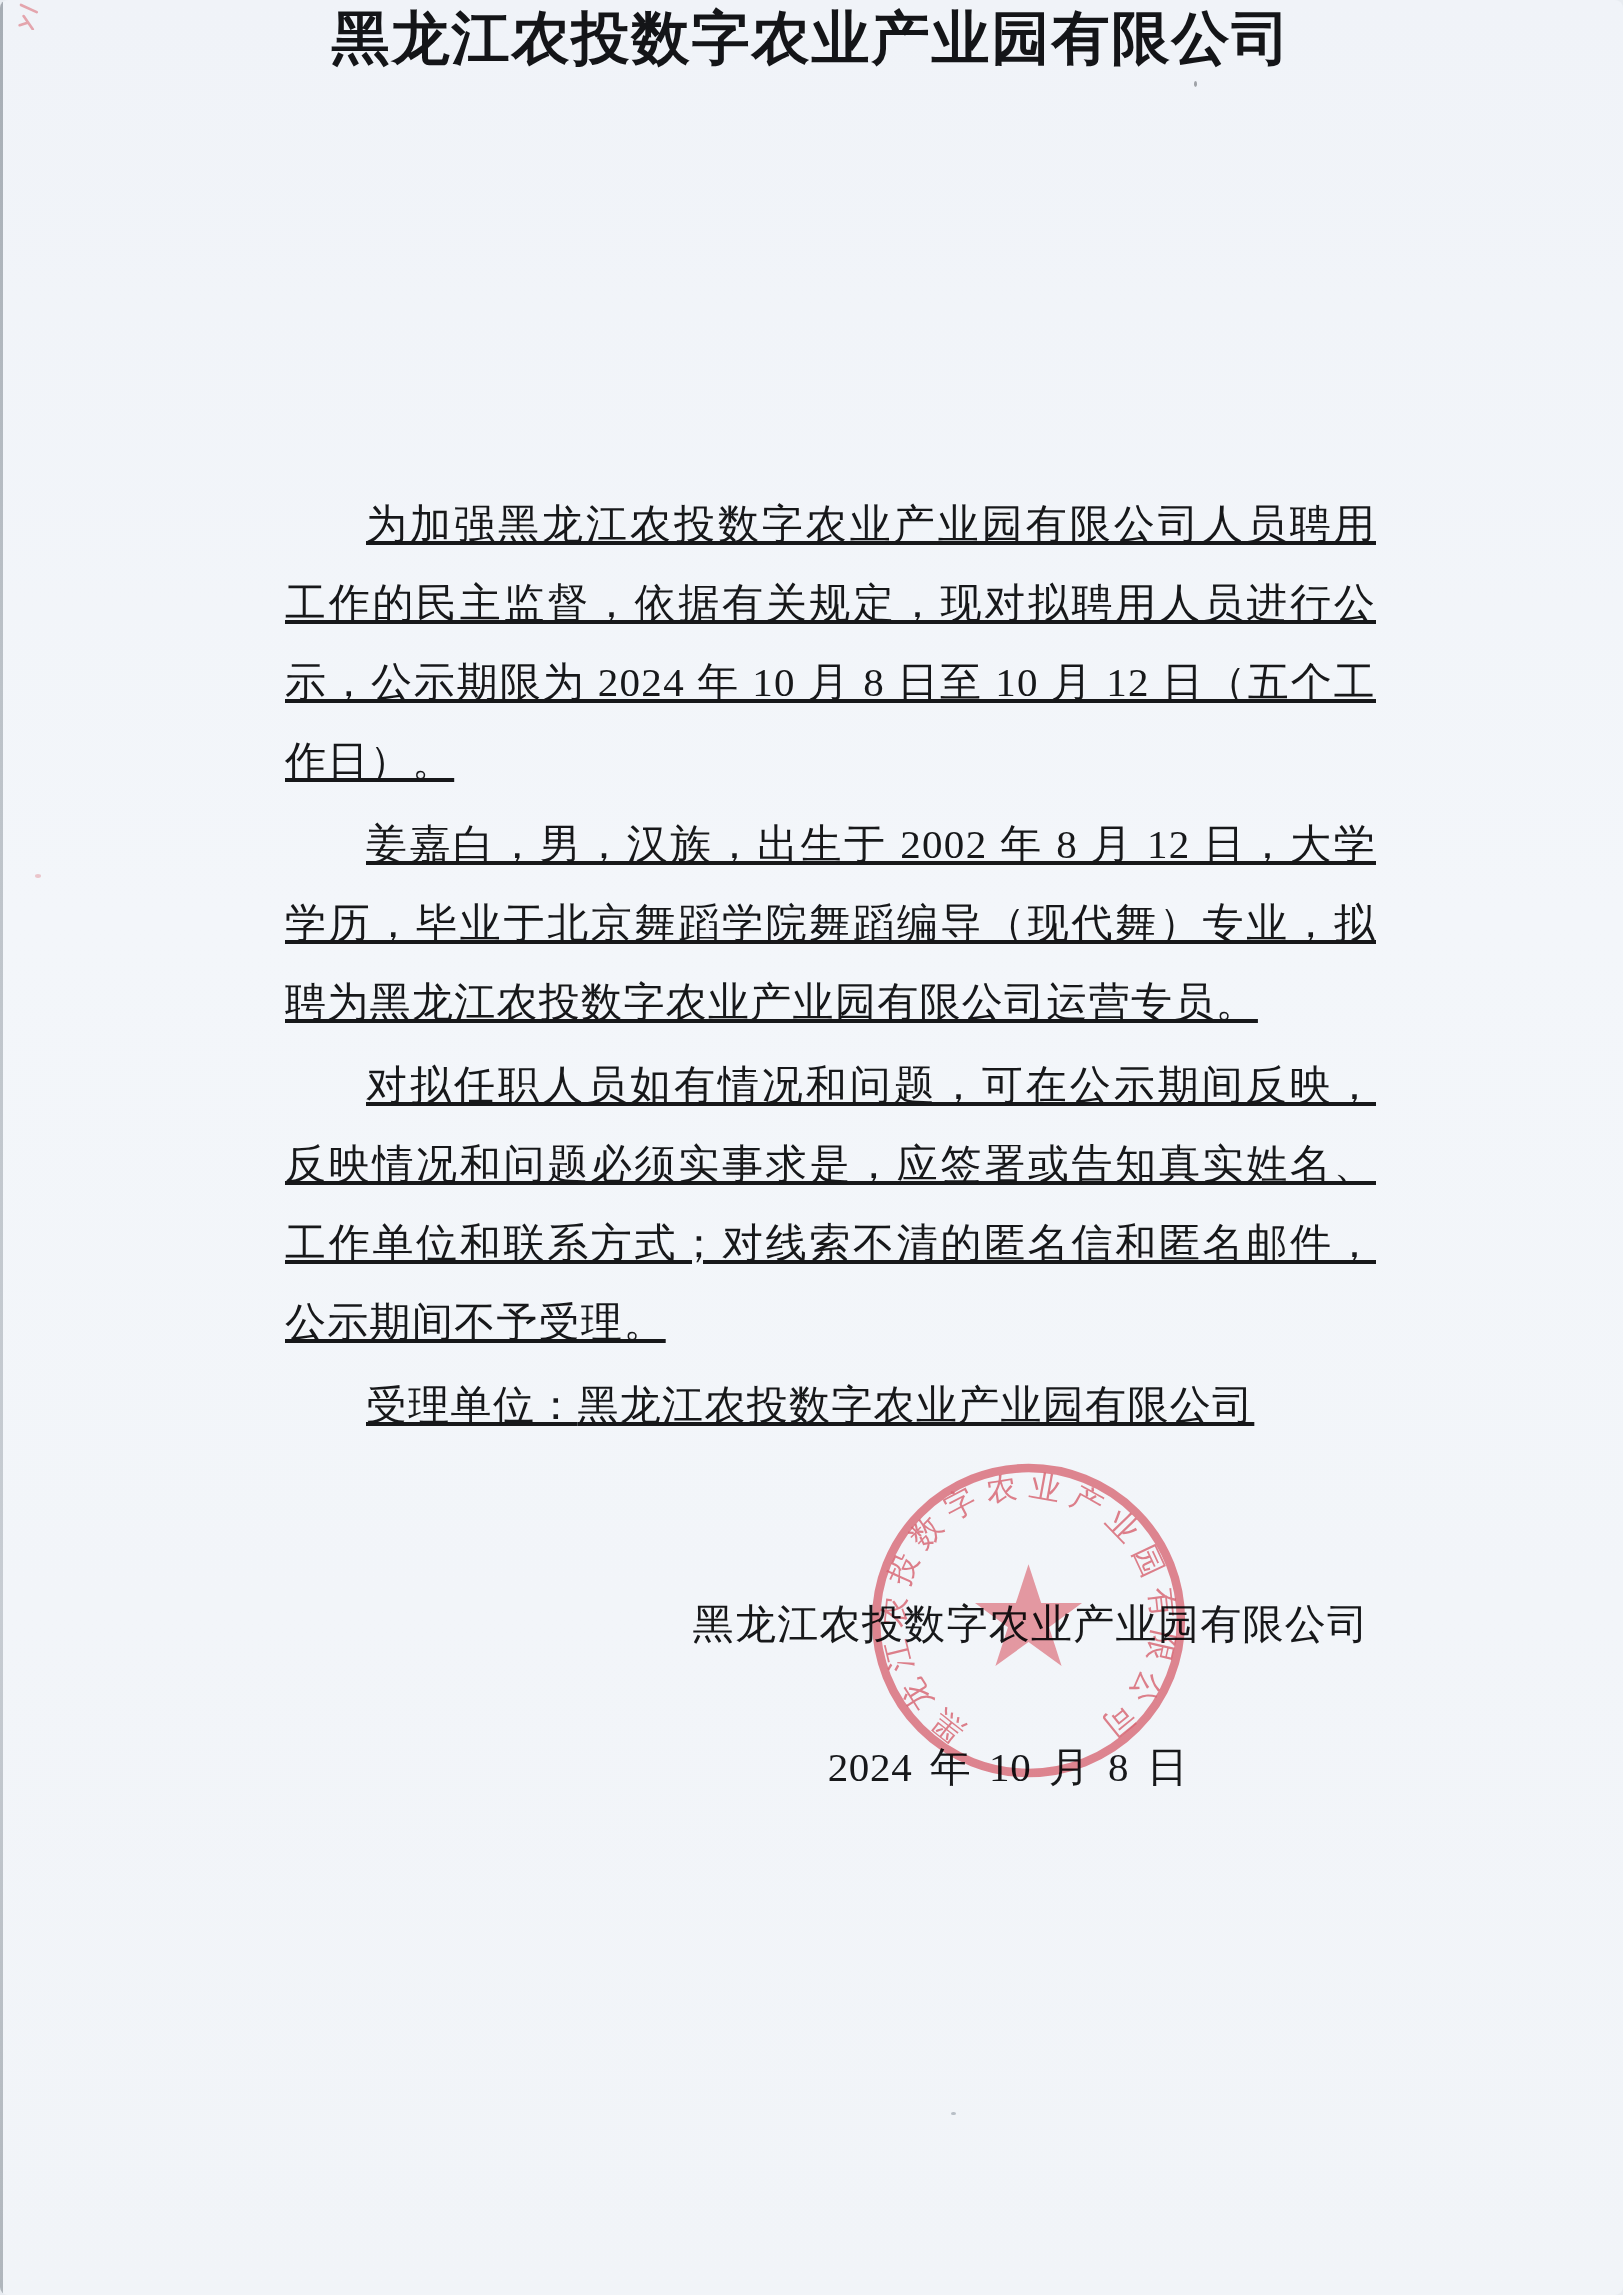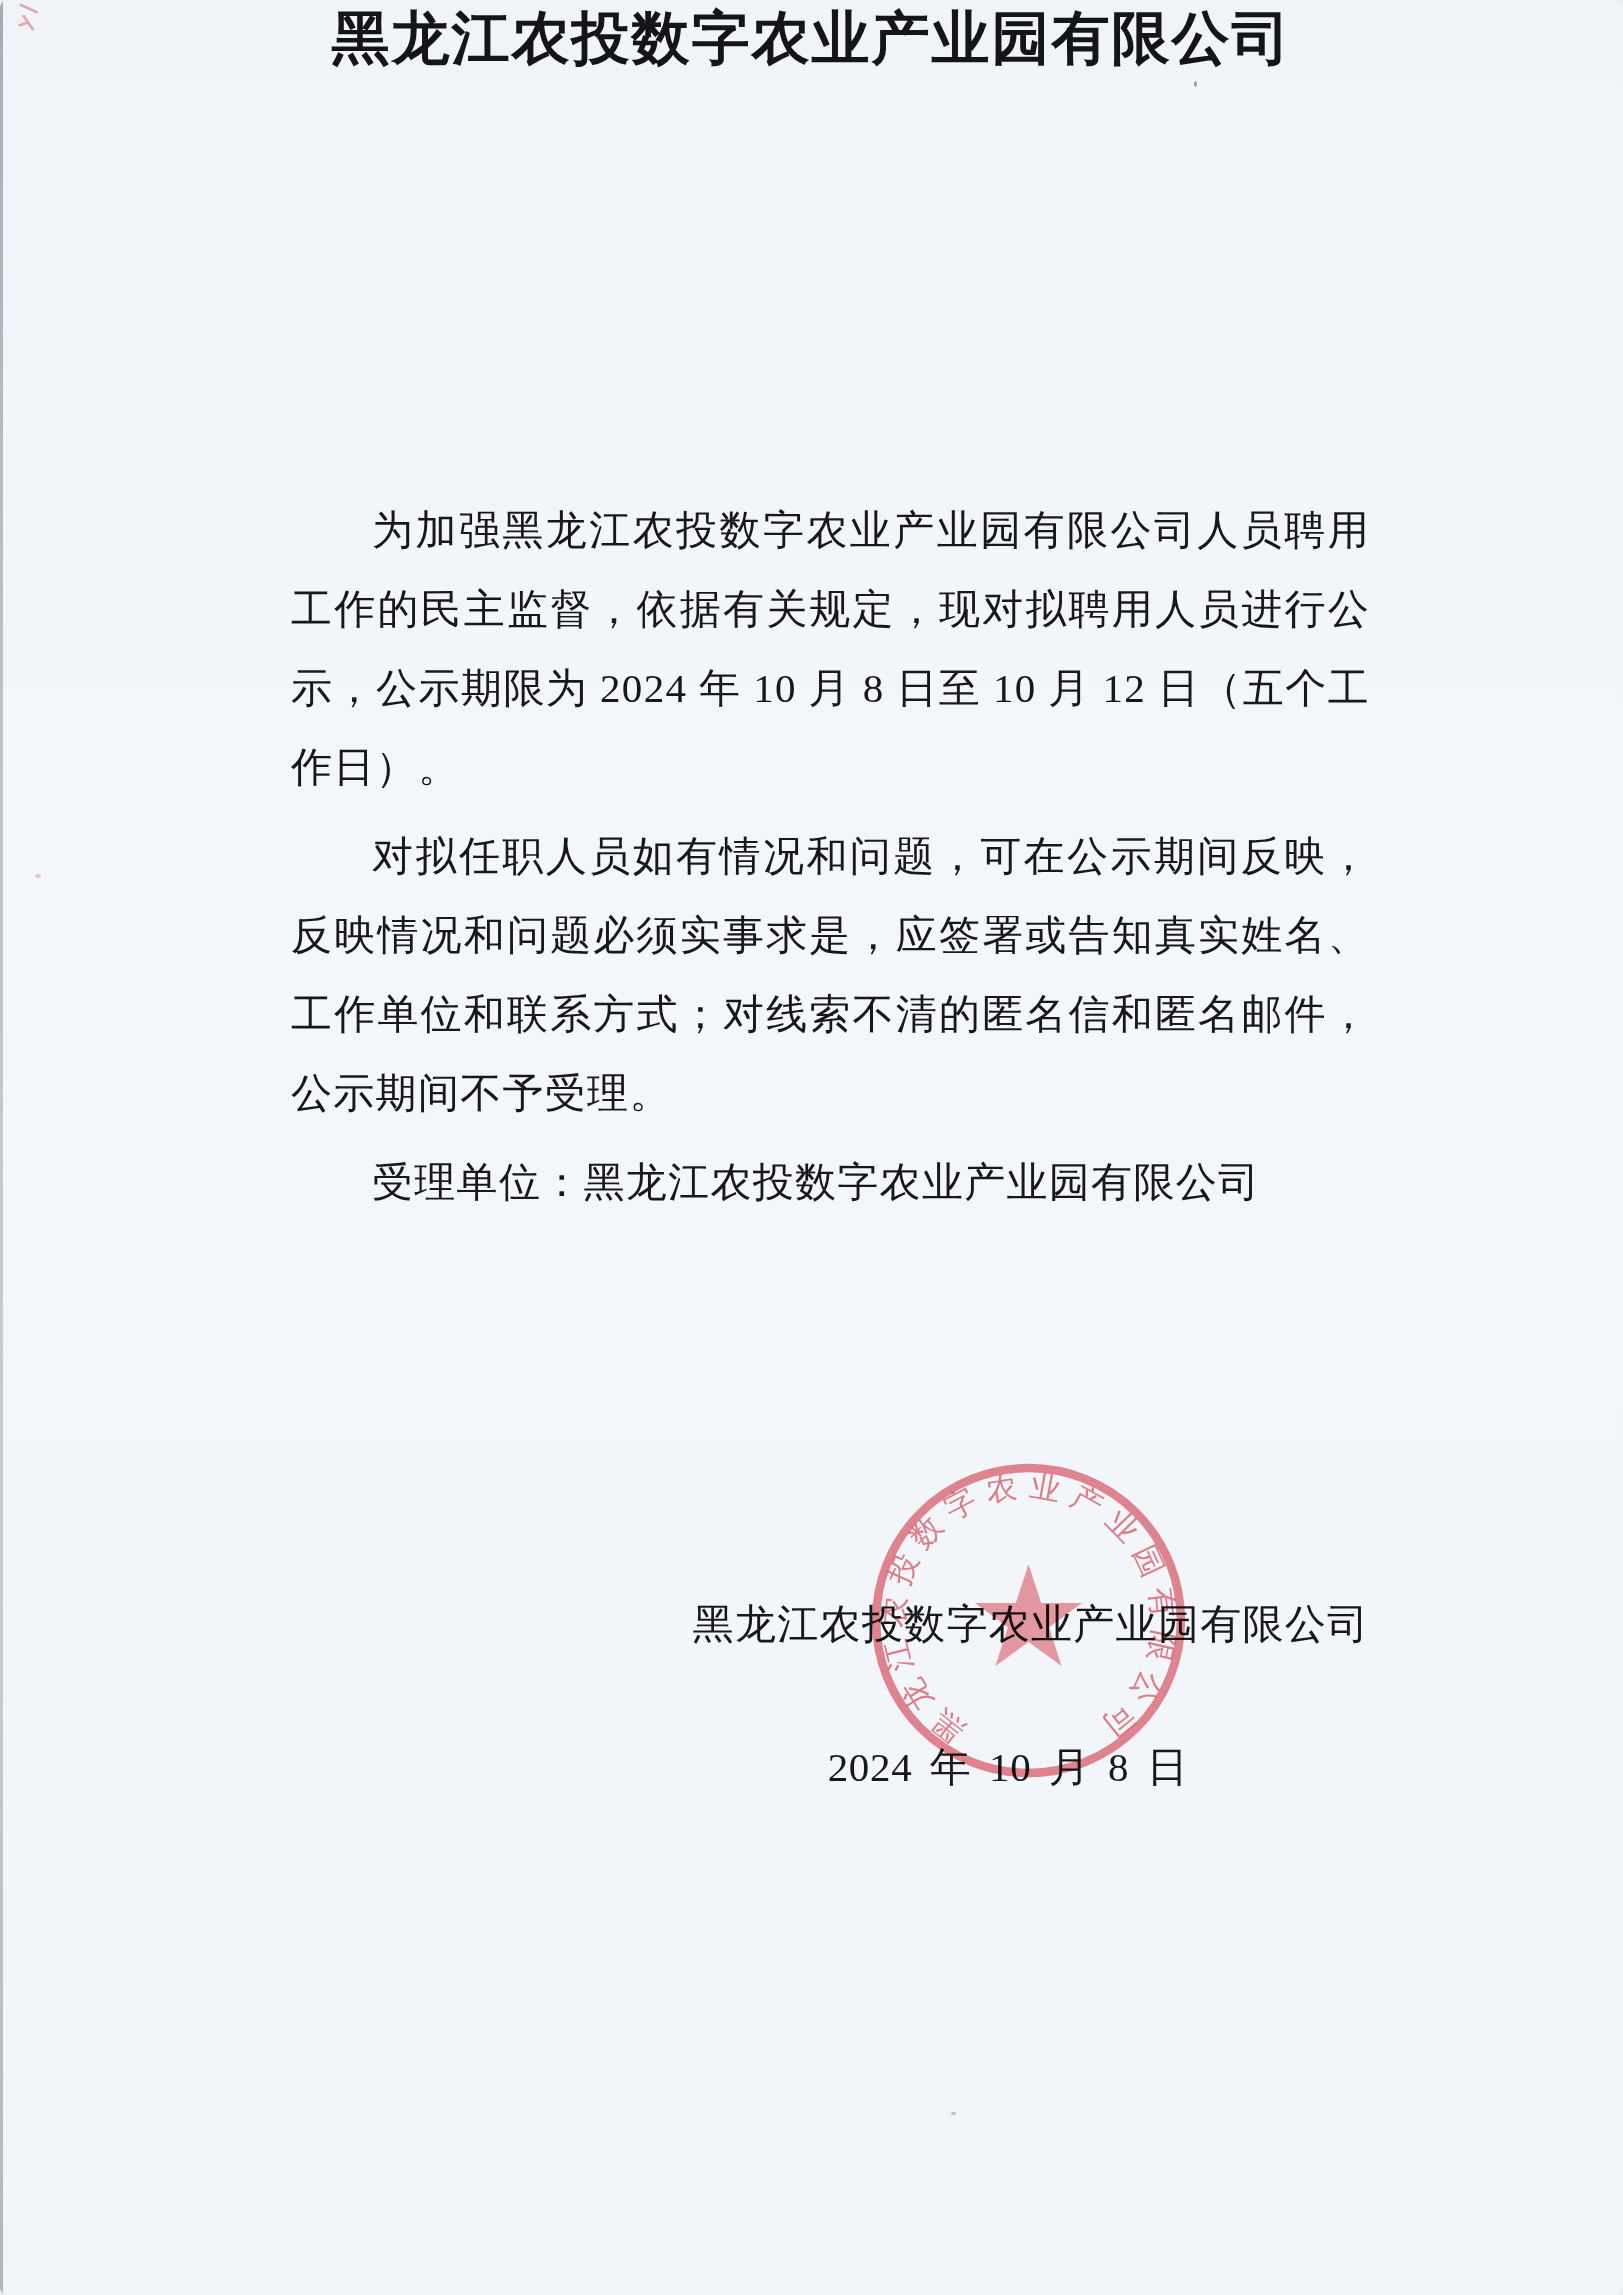--- a/index.html
+++ b/index.html
@@ -34,22 +34,23 @@
   }
   .doc-body{
     position:absolute;
     left:281px; top:481px; width:1099px;
     font-size:41px;
     line-height:79px;
     letter-spacing:1.3px;
     text-align:justify;
   }
   .doc-body p{
-    margin:10px;
+    margin:4px;
     text-indent:81px;
+    text-decoration:underline;
   }
   .phone-line{ text-indent:0; padding-left:81px; }
   .phone-gap{ display:inline-block; width:85px; }
   .sig-company{
     position:absolute;
     left:1031px; top:1597px;
     transform:translateX(-50%);
     white-space:nowrap;
     font-size:41px;
     letter-spacing:1.3px;
@@ -95,20 +96,21 @@
   <svg class="corner-mark" viewBox="0 0 38 42">
     <path d="M6,3 L30,14 M10,20 L24,40 M4,34 L16,30" stroke="#dd7b85" stroke-width="4" fill="none" stroke-linecap="round"></path>
   </svg>
 
   <div class="doc-title">
     <div>黑龙江农投数字农业产业园有限公司</div>
   </div>
 
   <div class="doc-body">
     <p>为加强黑龙江农投数字农业产业园有限公司人员聘用工作的民主监督，依据有关规定，现对拟聘用人员进行公示，公示期限为 2024 年 10 月 8 日至 10 月 12 日（五个工作日）。</p>
+    <p>姜嘉白，男，汉族，出生于 2002 年 8 月 12 日，大学学历，毕业于北京舞蹈学院舞蹈编导（现代舞）专业，拟聘为黑龙江农投数字农业产业园有限公司运营专员。</p>
     <p>对拟任职人员如有情况和问题，可在公示期间反映，反映情况和问题必须实事求是，应签署或告知真实姓名、工作单位和联系方式；对线索不清的匿名信和匿名邮件，公示期间不予受理。</p>
     <p><span>受理单位：</span><span>黑龙江农投数字农业产业园有限公司</span></p>
   </div>
 
   <div class="sig-company">黑龙江农投数字农业产业园有限公司</div>
   <div class="sig-date">2024 年 10 月 8 日</div>
 
   <svg class="stamp" viewBox="0 0 500 500">
 
     <circle cx="250" cy="250" r="233" fill="none" stroke="#e05a67" stroke-width="13" stroke-opacity="0.78"></circle>

